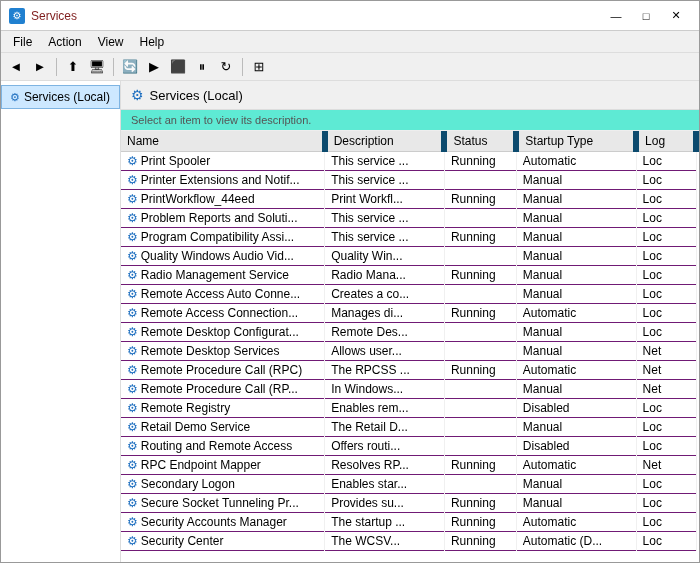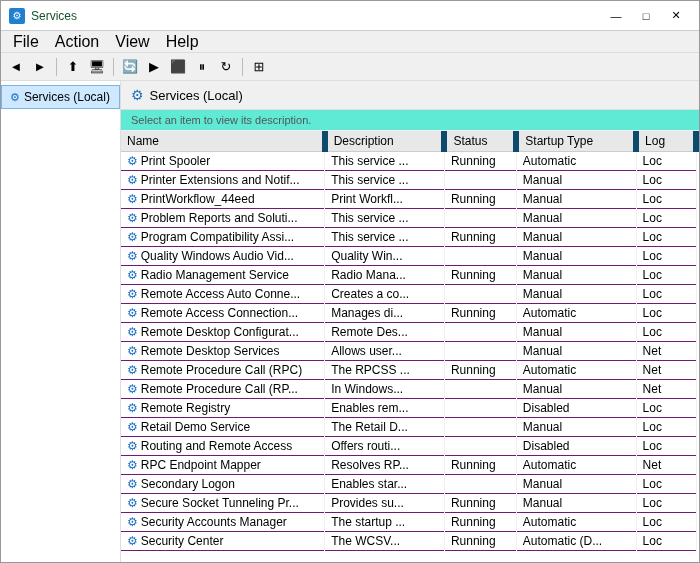--- a/index.html
+++ b/index.html
@@ -36,21 +36,21 @@
     .title-bar-icon {
       width: 16px;
       height: 16px;
       background: #2080d0;
       border-radius: 2px;
       display: flex; align-items: center; justify-content: center;
       font-size: 10px; color: white;
     }
     .title-bar-title {
       font-size: 12px;
-      color: #14532d;
+      color: #7f1d1d;
     }
     .title-bar-controls {
       display: flex;
       gap: 0;
     }
     .title-btn {
       width: 30px;
       height: 20px;
       border: none;
       background: transparent;
@@ -63,21 +63,21 @@
     .menu-bar {
       background: #f0f0f0;
       height: 22px;
       display: flex;
       align-items: center;
       padding: 0 4px;
       border-bottom: 1px solid #ddd;
     }
     .menu-item {
       padding: 2px 8px;
-      font-size: 16px;
+      font-size: 12px;
       cursor: pointer;
     }
     .toolbar {
       background: #f0f0f0;
       height: 28px;
       display: flex;
       align-items: center;
       padding: 0 4px;
       border-bottom: 1px solid #ddd;
       gap: 2px;

